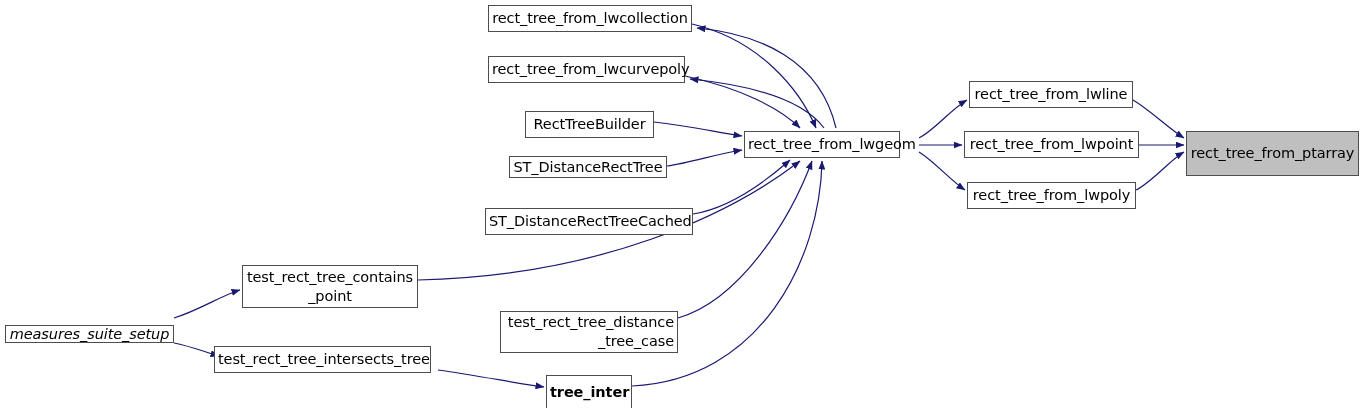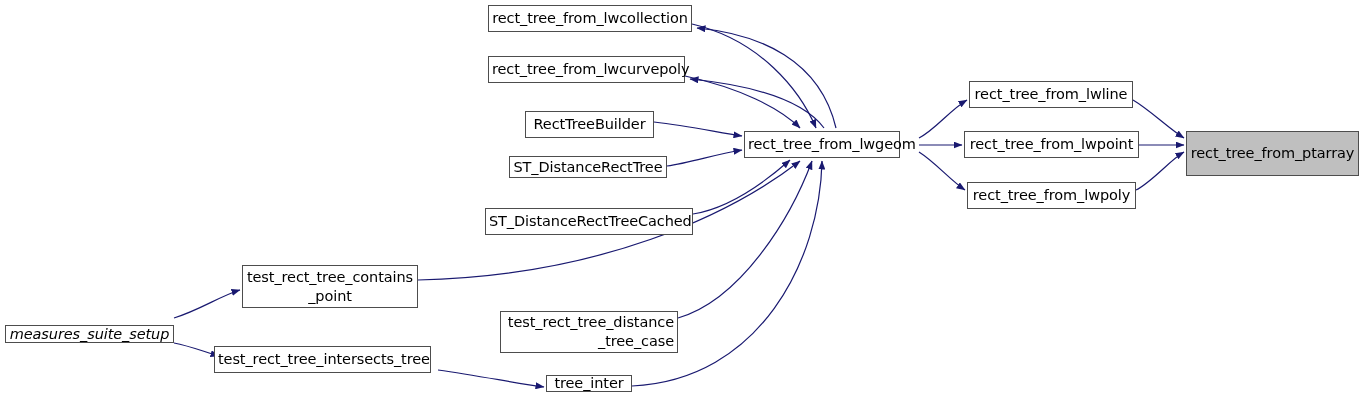--- a/index.html
+++ b/index.html
@@ -86,20 +86,20 @@
       <div class="node" style="left: 488px; top: 56px; width: 197px; height: 27px;"><span class="node-label">rect_tree_from_lwcurvepoly</span></div>
       <div class="node" style="left: 525px; top: 111px; width: 129px; height: 27px;"><span class="node-label">RectTreeBuilder</span></div>
       <div class="node" style="left: 509px; top: 156px; width: 158px; height: 22px;"><span class="node-label">ST_DistanceRectTree</span></div>
       <div class="node" style="left: 485px; top: 208px; width: 208px; height: 27px;"><span class="node-label">ST_DistanceRectTreeCached</span></div>
       <div class="node" style="left: 242px; top: 265px; width: 176px; height: 43px;"><span class="node-label">test_rect_tree_contains
 _point</span></div>
       <div class="node" style="left: 5px; top: 325px; width: 169px; height: 18px; font-style: italic;"><span class="node-label">measures_suite_setup</span></div>
       <div class="node" style="left: 214px; top: 346px; width: 217px; height: 27px;"><span class="node-label">test_rect_tree_intersects_tree</span></div>
       <div class="node" style="left: 500px; top: 311px; width: 178px; height: 42px; text-align: right;"><span class="node-label">test_rect_tree_distance
 _tree_case</span></div>
-      <div class="node" style="left: 546px; top: 375px; width: 86px; height: 17px;"><span class="node-label">tree_inter</span></div>
+      <div class="node" style="left: 546px; top: 375px; width: 86px; height: 34px; font-weight: bold;"><span class="node-label">tree_inter</span></div>
       <div class="node" style="left: 744px; top: 131px; width: 156px; height: 27px;"><span class="node-label">rect_tree_from_lwgeom</span></div>
       <div class="node" style="left: 969px; top: 81px; width: 164px; height: 27px;"><span class="node-label">rect_tree_from_lwline</span></div>
       <div class="node" style="left: 964px; top: 131px; width: 175px; height: 27px;"><span class="node-label">rect_tree_from_lwpoint</span></div>
       <div class="node" style="left: 967px; top: 182px; width: 169px; height: 27px;"><span class="node-label">rect_tree_from_lwpoly</span></div>
       <div class="node highlight" style="left: 1186px; top: 131px; width: 173px; height: 45px;"><span class="node-label">rect_tree_from_ptarray</span></div>
     </div>
 </div>
 
 </body></html>

